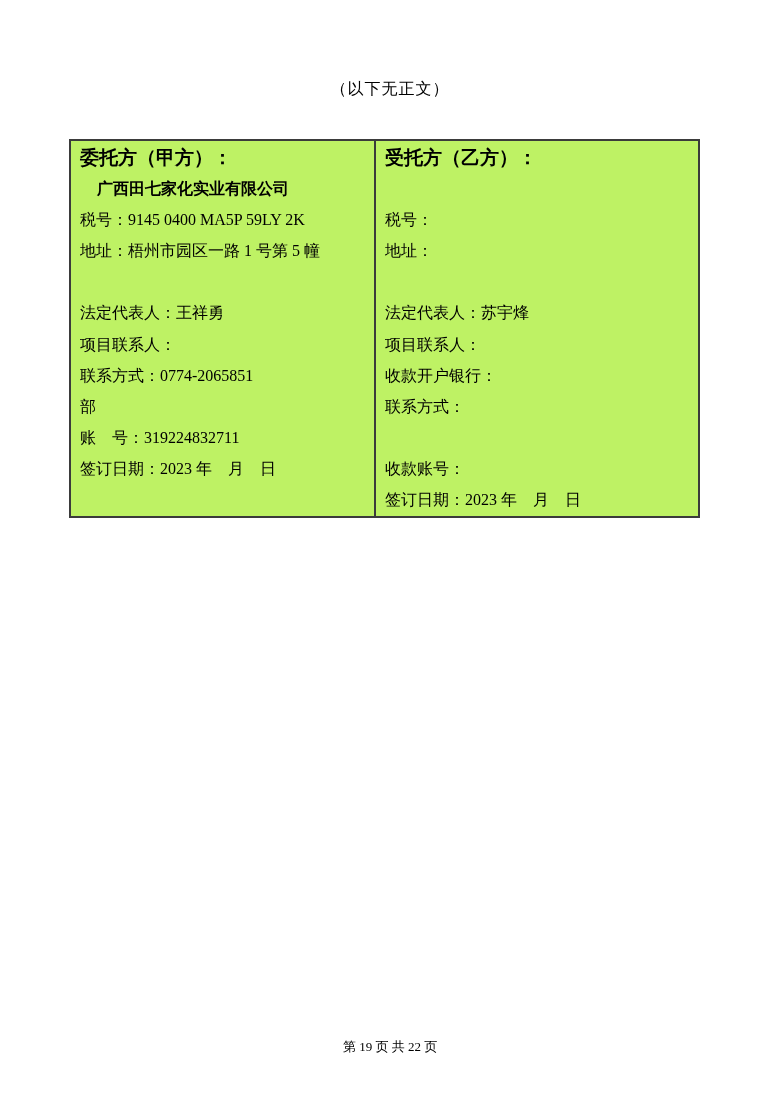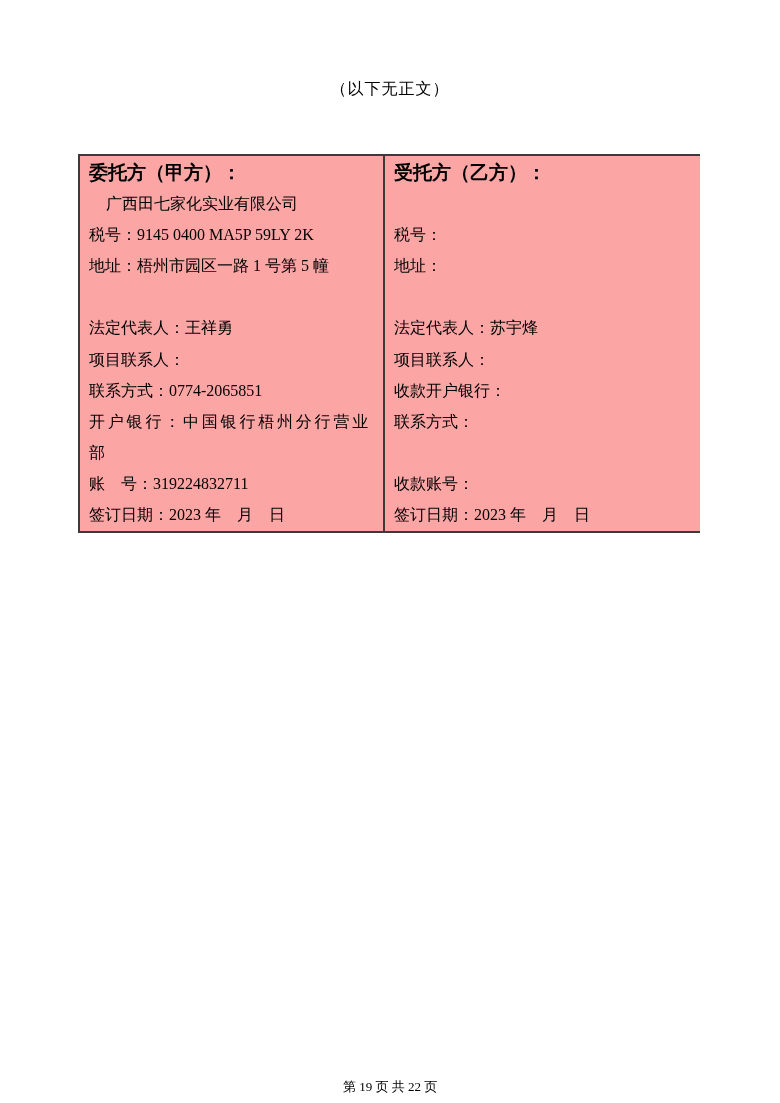--- a/index.html
+++ b/index.html
@@ -26,28 +26,27 @@
     text-align: center;
     font-size: 16px;
     line-height: 16px;
     letter-spacing: 1px;
   }
   .note-1 { top: 81px; }
   .note-2 { top: 114px; }
 
   .sign-table {
     position: absolute;
-    left: 78px;
+    left: 69px;
     top: 139px;
     width: 627px;
     height: 375px;
     border: 2px solid #3b3b3b;
     display: flex;
-    background: #fca5a5;
-    margin-top: 15px;
+    background: #bef264;
   }
   .cell {
     box-sizing: border-box;
     padding: 1px 4px 0 9px;
   }
   .cell-left {
     width: 305px;
     border-right: 2px solid #3b3b3b;
   }
   .cell-right {
@@ -56,53 +55,51 @@
   .line {
     height: 31.1px;
     line-height: 31.1px;
     font-size: 16px;
     white-space: nowrap;
   }
   .hdr {
     font-weight: bold;
     font-size: 19px;
   }
-  .indent { padding-left: 17px; }
+  .indent { padding-left: 17px; font-weight: bold; }
   .spread { letter-spacing: 2.8px; }
 
   .page-footer {
     position: absolute;
     left: 0;
     top: 1039px;
     width: 780px;
     text-align: center;
     font-size: 13px;
     line-height: 16px;
-    margin-top: 40px;
   }
 </style>
 </head>
 <body>
 
 <div class="page">
 
   <div class="center-note note-1">（以下无正文）</div>
 
   <div class="sign-table">
 
     <div class="cell cell-left">
       <div class="line hdr">委托方（甲方）：</div>
       <div class="line indent">广西田七家化实业有限公司</div>
       <div class="line">税号：9145 0400 MA5P 59LY 2K</div>
       <div class="line">地址：梧州市园区一路 1 号第 5 幢</div>
       <div class="line"></div>
       <div class="line">法定代表人：王祥勇</div>
       <div class="line">项目联系人：</div>
       <div class="line">联系方式：0774-2065851</div>
-      <div class="line spread">开户银行：中国银行梧州分行营业</div>
       <div class="line">部</div>
       <div class="line">账　号：319224832711</div>
       <div class="line">签订日期：2023 年　月　日</div>
     </div>
 
     <div class="cell cell-right">
       <div class="line hdr">受托方（乙方）：</div>
       <div class="line"></div>
       <div class="line">税号：</div>
       <div class="line">地址：</div>

